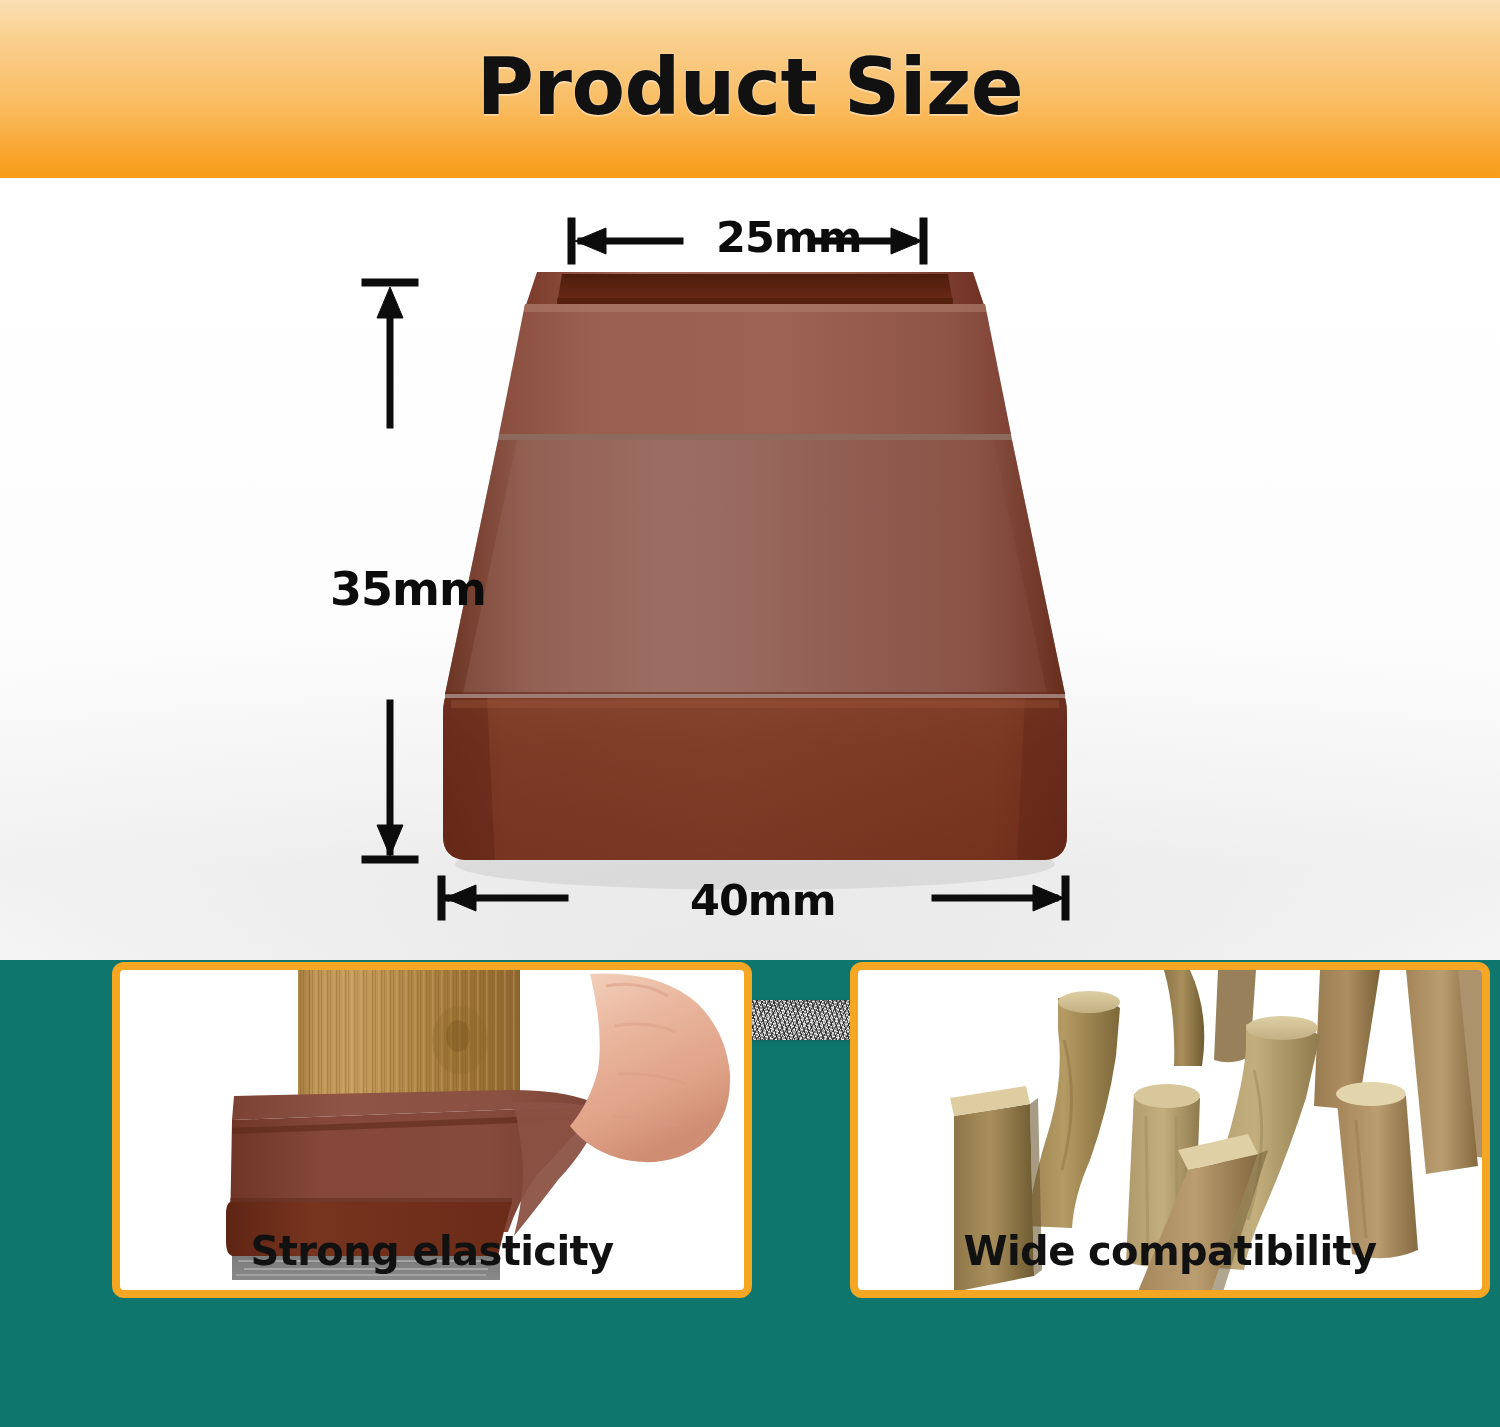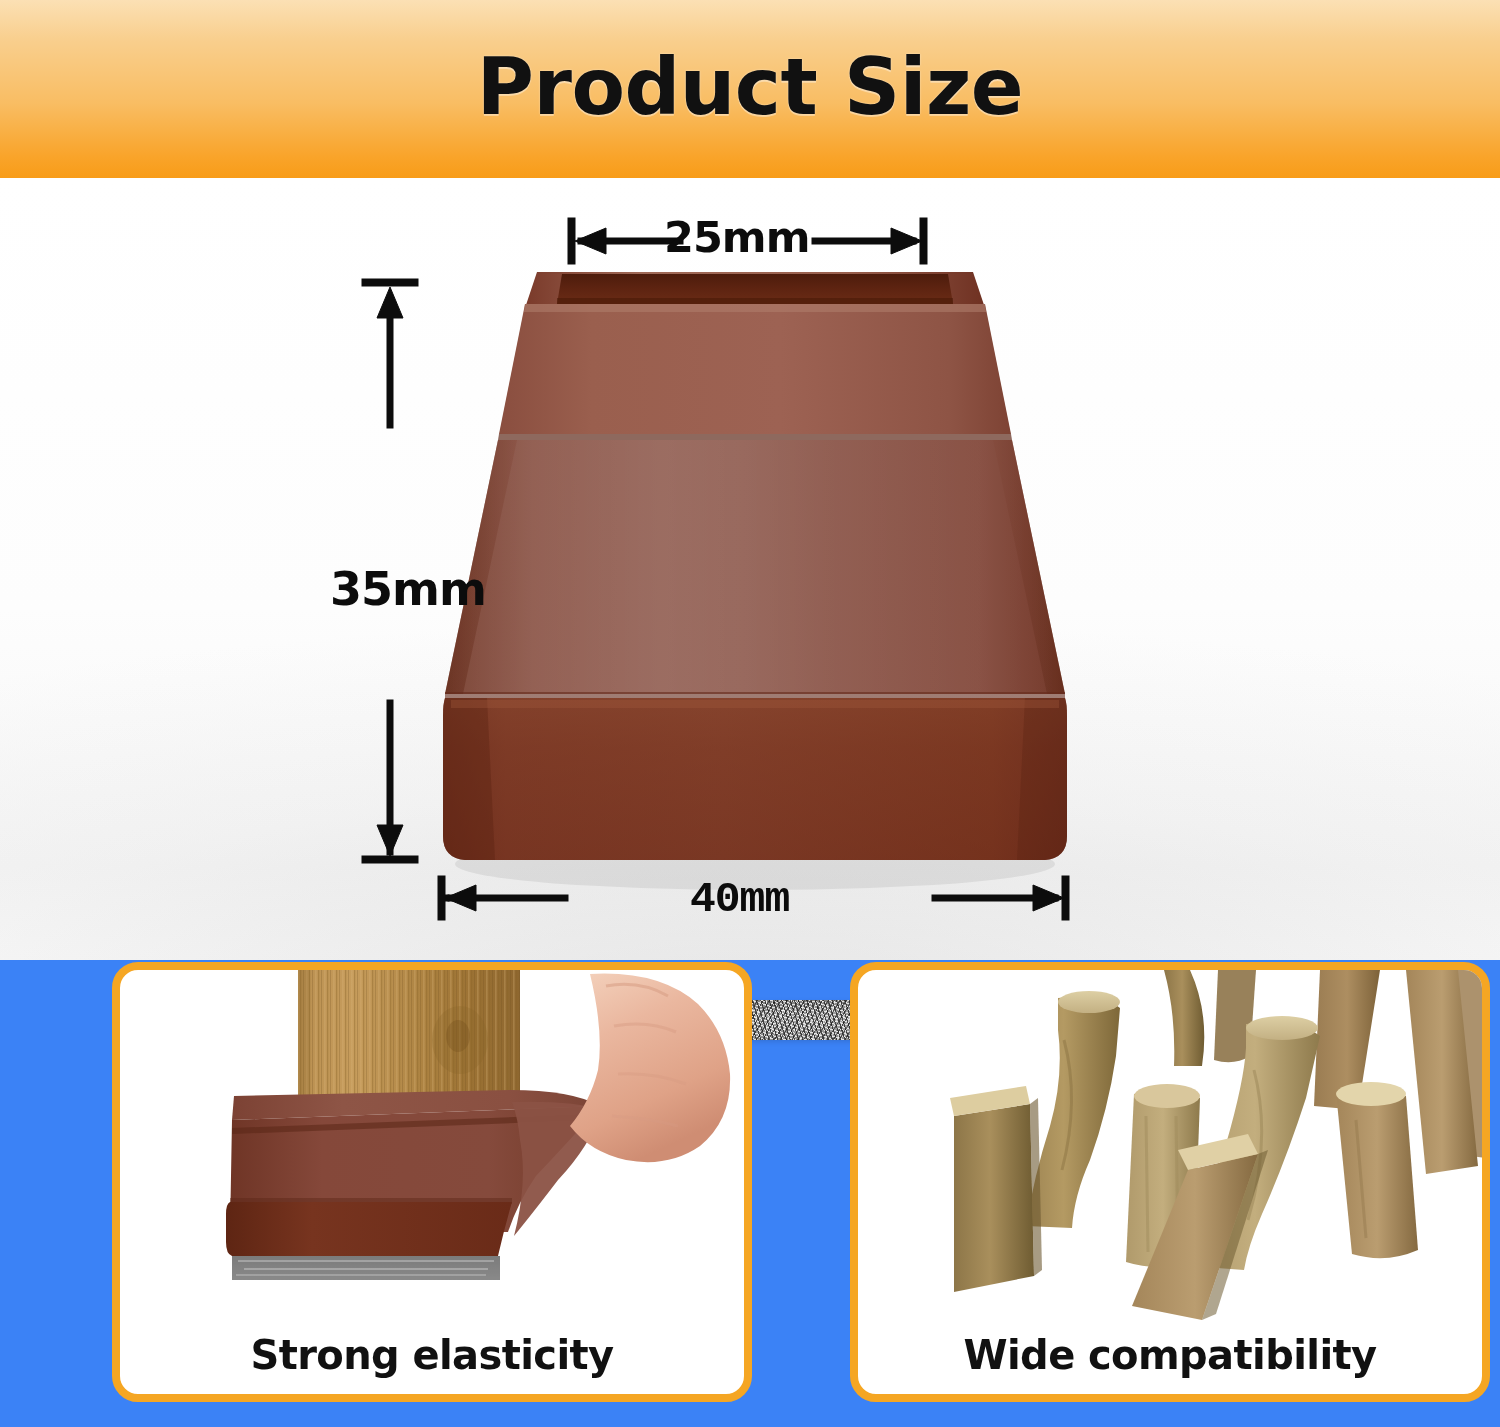--- a/index.html
+++ b/index.html
@@ -8,21 +8,21 @@
     background: #ffffff;
   }
   body {
     font-family: "Liberation Sans", sans-serif;
   }
   #page {
     position: relative;
     width: 1500px;
     height: 1427px;
     overflow: hidden;
-    background: #3b82f6;
+    background: #0f766e;
   }
 
   
   .header-banner {
     position: absolute;
     left: 0; top: 0;
     width: 1500px;
     height: 178px;
     background: linear-gradient(180deg, #fbe0b4 0%, #f9cf8e 22%, #f9bd63 58%, #f9a42a 88%, #f89c18 100%);
   }
@@ -79,34 +79,34 @@
   }
 
   
   .dim-label {
     position: absolute;
     font-family: "DejaVu Sans", sans-serif;
     font-weight: 700;
     color: #0c0c0c;
     white-space: nowrap;
   }
-  .dim-top-label { font-size: 43px; left: 664px; top: 212px; letter-spacing: -1px; }
+  .dim-top-label { font-size: 43px; left: 716px; top: 212px; letter-spacing: -1px; }
   .dim-left-label { font-size: 46px; left: 330px; top: 562px; letter-spacing: -1px; }
-  .dim-bottom-label { font-size: 43px; left: 690px; top: 875px; letter-spacing: -1px; font-family: Liberation Mono, monospace; }
+  .dim-bottom-label { font-size: 43px; left: 690px; top: 875px; letter-spacing: -1px; }
 
   .dim-svg { position: absolute; left: 0; top: 0; width: 1500px; height: 1427px; pointer-events: none; }
 
   
   .panel {
     position: absolute;
     top: 962px;
     width: 640px;
-    height: 440px;
+    height: 336px;
     border: 8px solid #f5a623;
-    border-radius: 26px;
+    border-radius: 12px;
     background: #ffffff;
     box-sizing: border-box;
     overflow: hidden;
   }
   .panel-left  { left: 112px; }
   .panel-right { left: 850px; }
 
   .panel-caption {
     position: absolute;
     left: 0;

